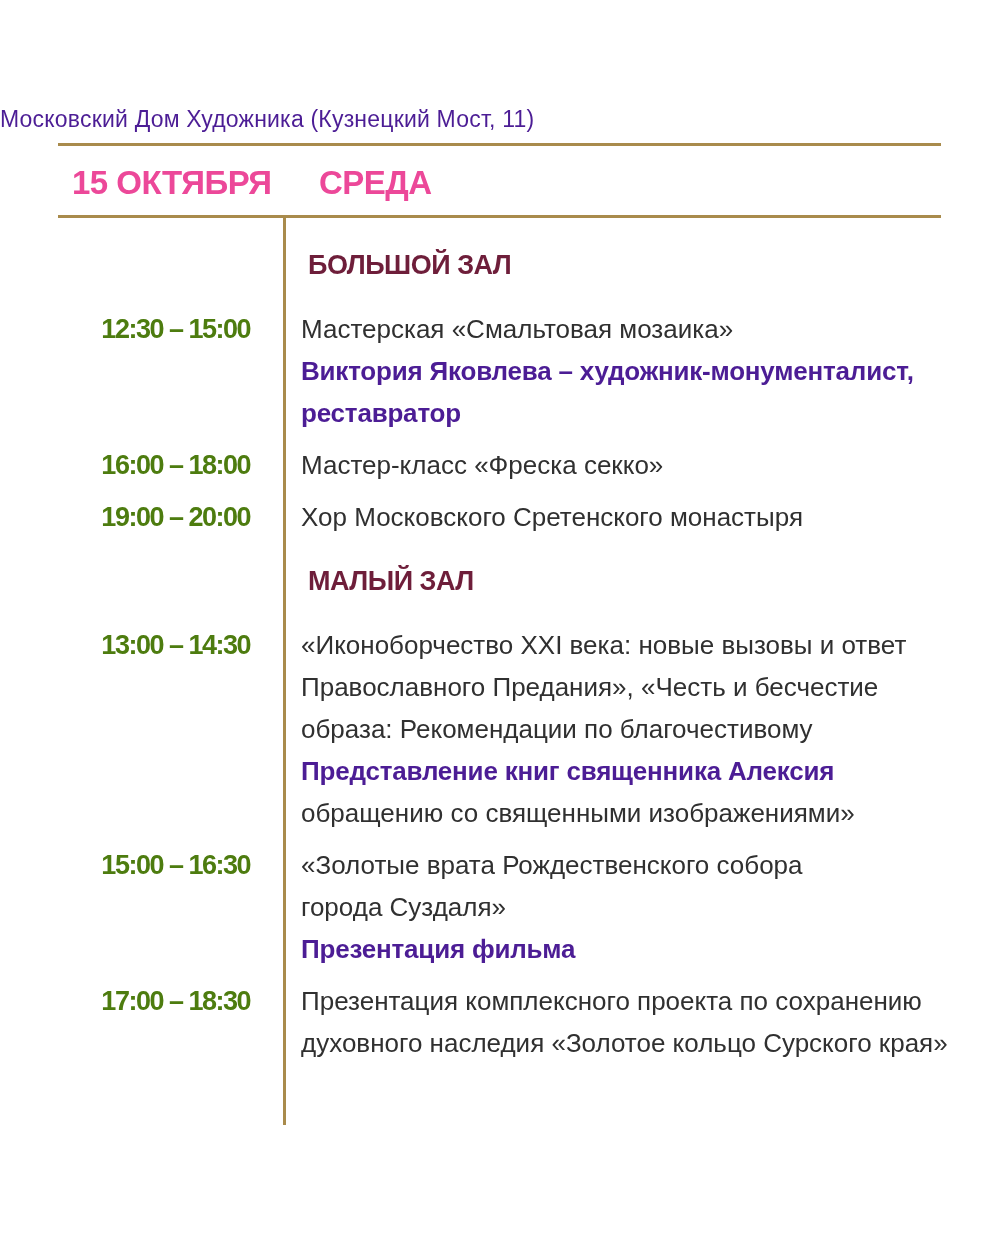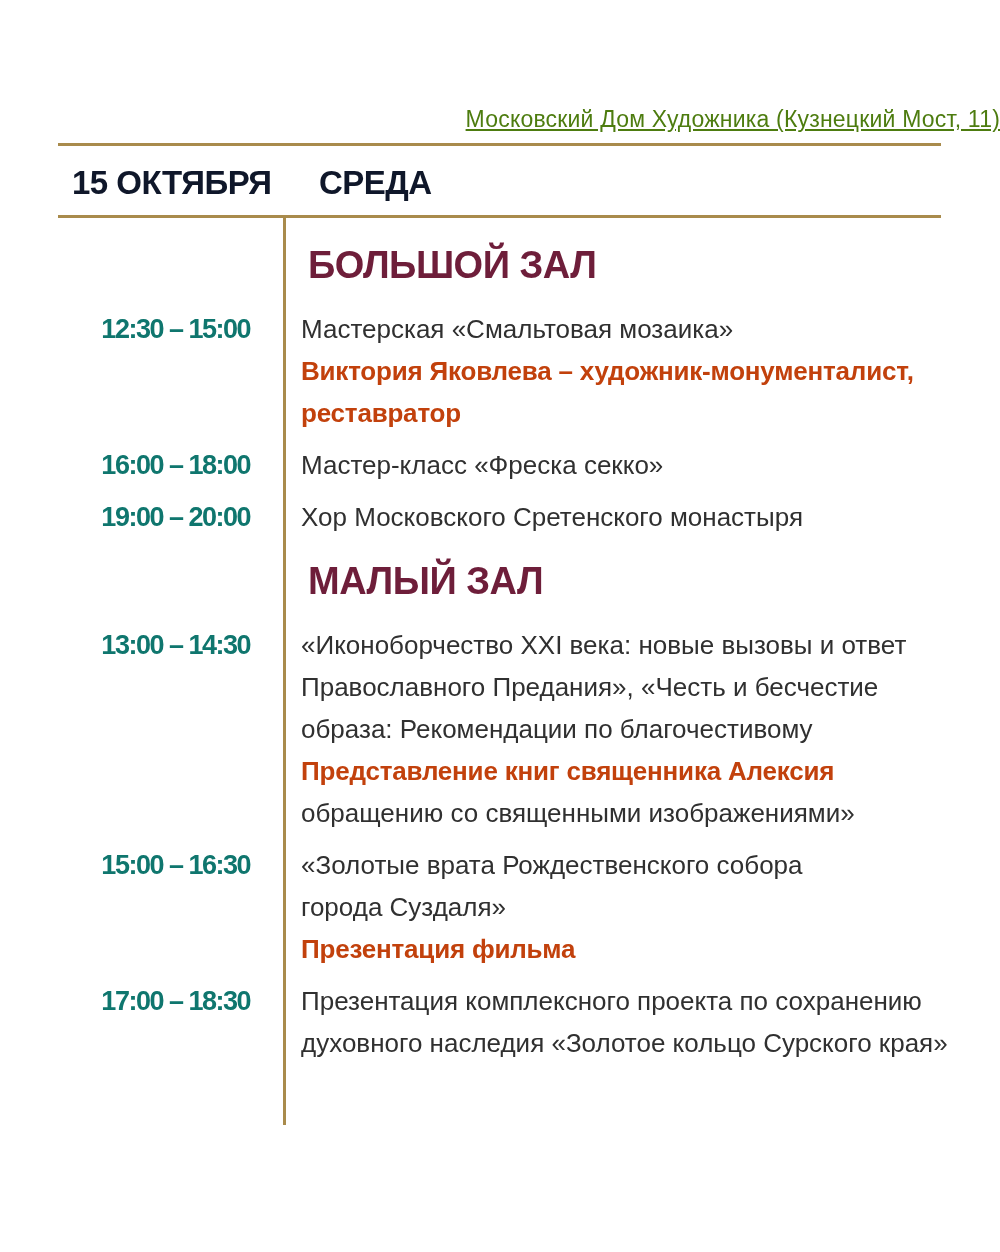--- a/index.html
+++ b/index.html
@@ -10,26 +10,25 @@
     height: 1252px;
     background: #ffffff;
     font-family: "Liberation Sans", sans-serif;
     overflow: hidden;
   }
   .venue-title {
     position: absolute;
     top: 106px;
     left: 0;
     width: 1000px;
-    text-align: right;
+    text-align: left;
     font-size: 23px;
     font-weight: 400;
-    color: #4d7c0f;
+    color: #4c1d95;
     letter-spacing: 0.2px;
-    text-decoration: underline;
   }
   .hline {
     position: absolute;
     left: 58px;
     width: 883px;
     height: 3px;
     background: #a98b4c;
   }
   .hline-top { top: 143px; }
   .hline-mid { top: 215px; }
@@ -39,69 +38,69 @@
     top: 218px;
     width: 3px;
     height: 907px;
     background: #a98b4c;
   }
   .date-label, .weekday-label {
     position: absolute;
     top: 163px;
     font-size: 33px;
     font-weight: 700;
-    color: #0f172a;
+    color: #ec4899;
     letter-spacing: -0.5px;
     line-height: 1.2;
     white-space: nowrap;
   }
   .date-label { left: 72px; }
   .weekday-label { left: 319px; }
   .schedule {
     position: absolute;
     top: 218px;
     left: 0;
     width: 970px;
     padding-top: 27px;
   }
   .heading-row { margin-bottom: 23px; }
   .heading-row.second { margin-top: 23px; }
   .hall {
     margin-left: 308px;
-    font-size: 38px;
+    font-size: 27px;
     font-weight: 700;
     color: #6e1e3a;
     letter-spacing: -0.5px;
     line-height: 40px;
     white-space: nowrap;
   }
   .event {
     display: flex;
     margin-bottom: 10px;
   }
   .time {
     flex: none;
     width: 283px;
     text-align: right;
     padding-right: 33px;
     font-size: 27px;
     font-weight: 700;
-    color: #0f766e;
+    color: #4d7c0f;
     letter-spacing: -1.5px;
     line-height: 42px;
     white-space: nowrap;
   }
   .body { padding-left: 18px; }
   .line {
     font-size: 26px;
     line-height: 42px;
     white-space: nowrap;
   }
   .line.title { font-weight: 400; color: #303030; }
-  .line.detail { font-weight: 700; color: #c2410c; letter-spacing: -0.2px; }
+  .line.detail { font-weight: 700; color: #4c1d95; letter-spacing: -0.2px; }
 </style>
 </head>
 <body>
 
 <div class="page">
 
   <div class="venue-title">Московский Дом Художника (Кузнецкий Мост, 11)</div>
 
   <div class="hline hline-top"></div>
 

